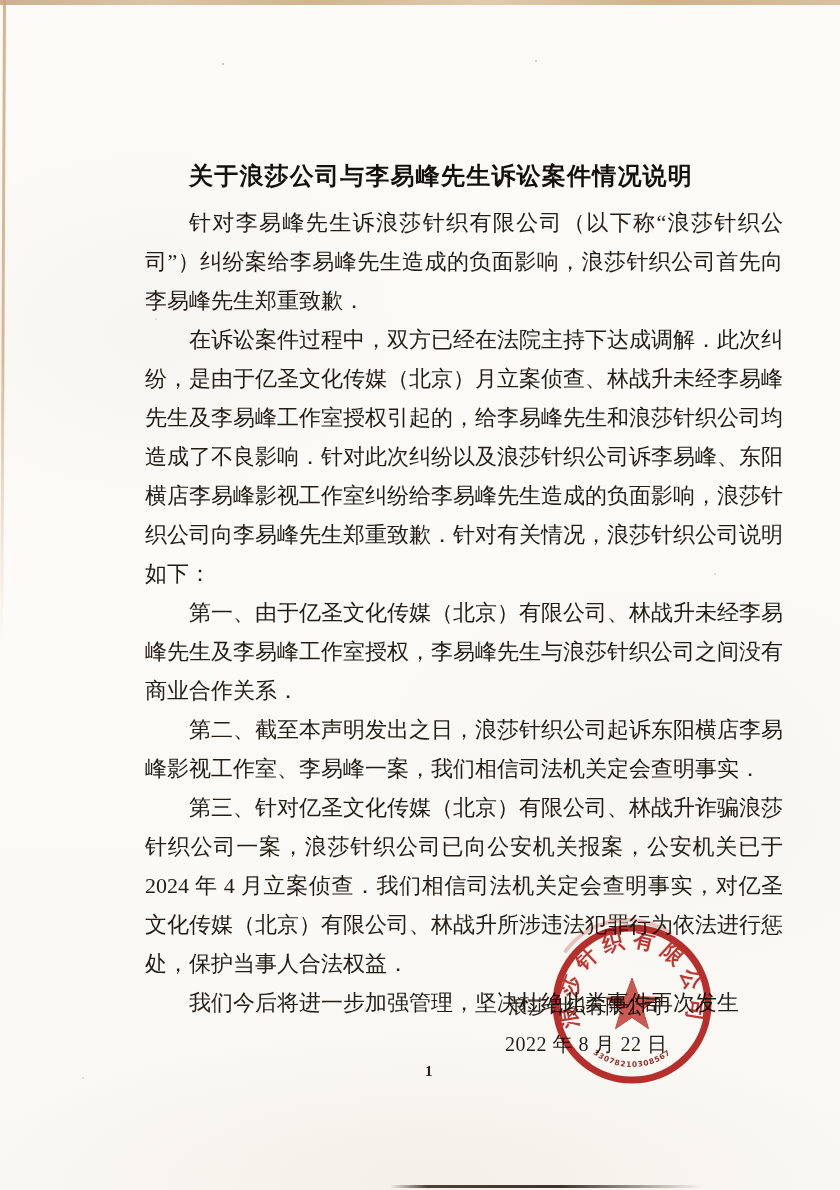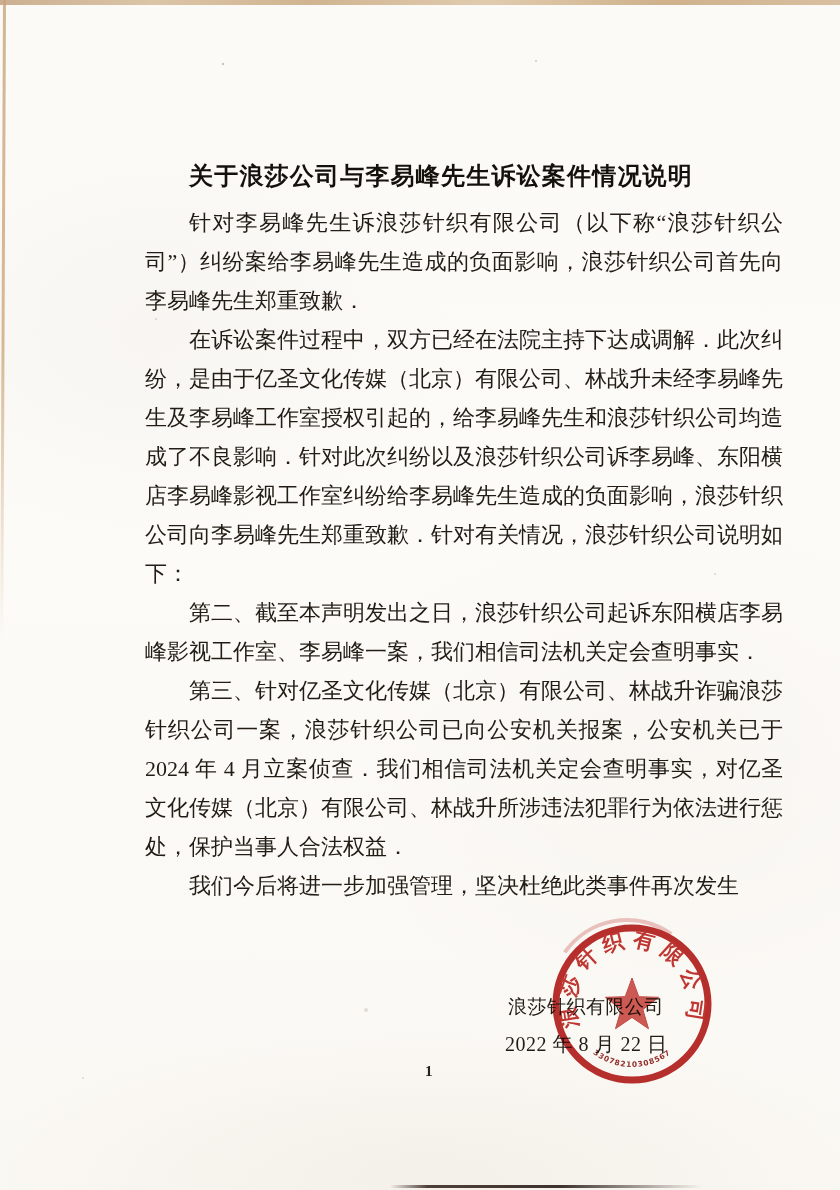--- a/index.html
+++ b/index.html
@@ -166,21 +166,22 @@
 
   <div class="edge-top"></div>
   <div class="edge-left"></div>
   <div class="edge-bottom"></div>
   <div class="specks"></div>
 
   <h1 class="title">关于浪莎公司与李易峰先生诉讼案件情况说明</h1>
 
   <div class="body-text">
     <p>针对李易峰先生诉浪莎针织有限公司（以下称“浪莎针织公司”）纠纷案给李易峰先生造成的负面影响，浪莎针织公司首先向李易峰先生郑重致歉．</p>
-    <p>在诉讼案件过程中，双方已经在法院主持下达成调解．此次纠纷，是由于亿圣文化传媒（北京）有限公司、林战升未经李易峰先生及李易峰工作室授权引起的，给李易峰先生和浪莎针织公司均造成了不良影响．针对此次纠纷以及浪莎针织公司诉李易峰、东阳横店李易峰影视工作室纠纷给李易峰先生造成的负面影响，浪莎针织公司向李易峰先生郑重致歉．针对有关情况，浪莎针织公司说明如下：</p>
+    <p>在诉讼案件过程中，双方已经在法院主持下达成调解．此次纠纷，是由于亿圣文化传媒（北京）月立案侦查、林战升未经李易峰先生及李易峰工作室授权引起的，给李易峰先生和浪莎针织公司均造成了不良影响．针对此次纠纷以及浪莎针织公司诉李易峰、东阳横店李易峰影视工作室纠纷给李易峰先生造成的负面影响，浪莎针织公司向李易峰先生郑重致歉．针对有关情况，浪莎针织公司说明如下：</p>
+    <p>第一、由于亿圣文化传媒（北京）有限公司、林战升未经李易峰先生及李易峰工作室授权，李易峰先生与浪莎针织公司之间没有商业合作关系．</p>
     <p>第二、截至本声明发出之日，浪莎针织公司起诉东阳横店李易峰影视工作室、李易峰一案，我们相信司法机关定会查明事实．</p>
     <p>第三、针对亿圣文化传媒（北京）有限公司、林战升诈骗浪莎针织公司一案，浪莎针织公司已向公安机关报案，公安机关已于 2024 年 4 月立案侦查．我们相信司法机关定会查明事实，对亿圣文化传媒（北京）有限公司、林战升所涉违法犯罪行为依法进行惩处，保护当事人合法权益．</p>
     <p>我们今后将进一步加强管理，坚决杜绝此类事件再次发生</p>
   </div>
 
   <div class="signature">浪莎针织有限公司</div>
   <div class="sign-date">2022 年 8 月 22 日</div>
   <div class="page-number">1</div>
 
   <svg class="seal" viewBox="0 0 190 190" xmlns="http://www.w3.org/2000/svg">

